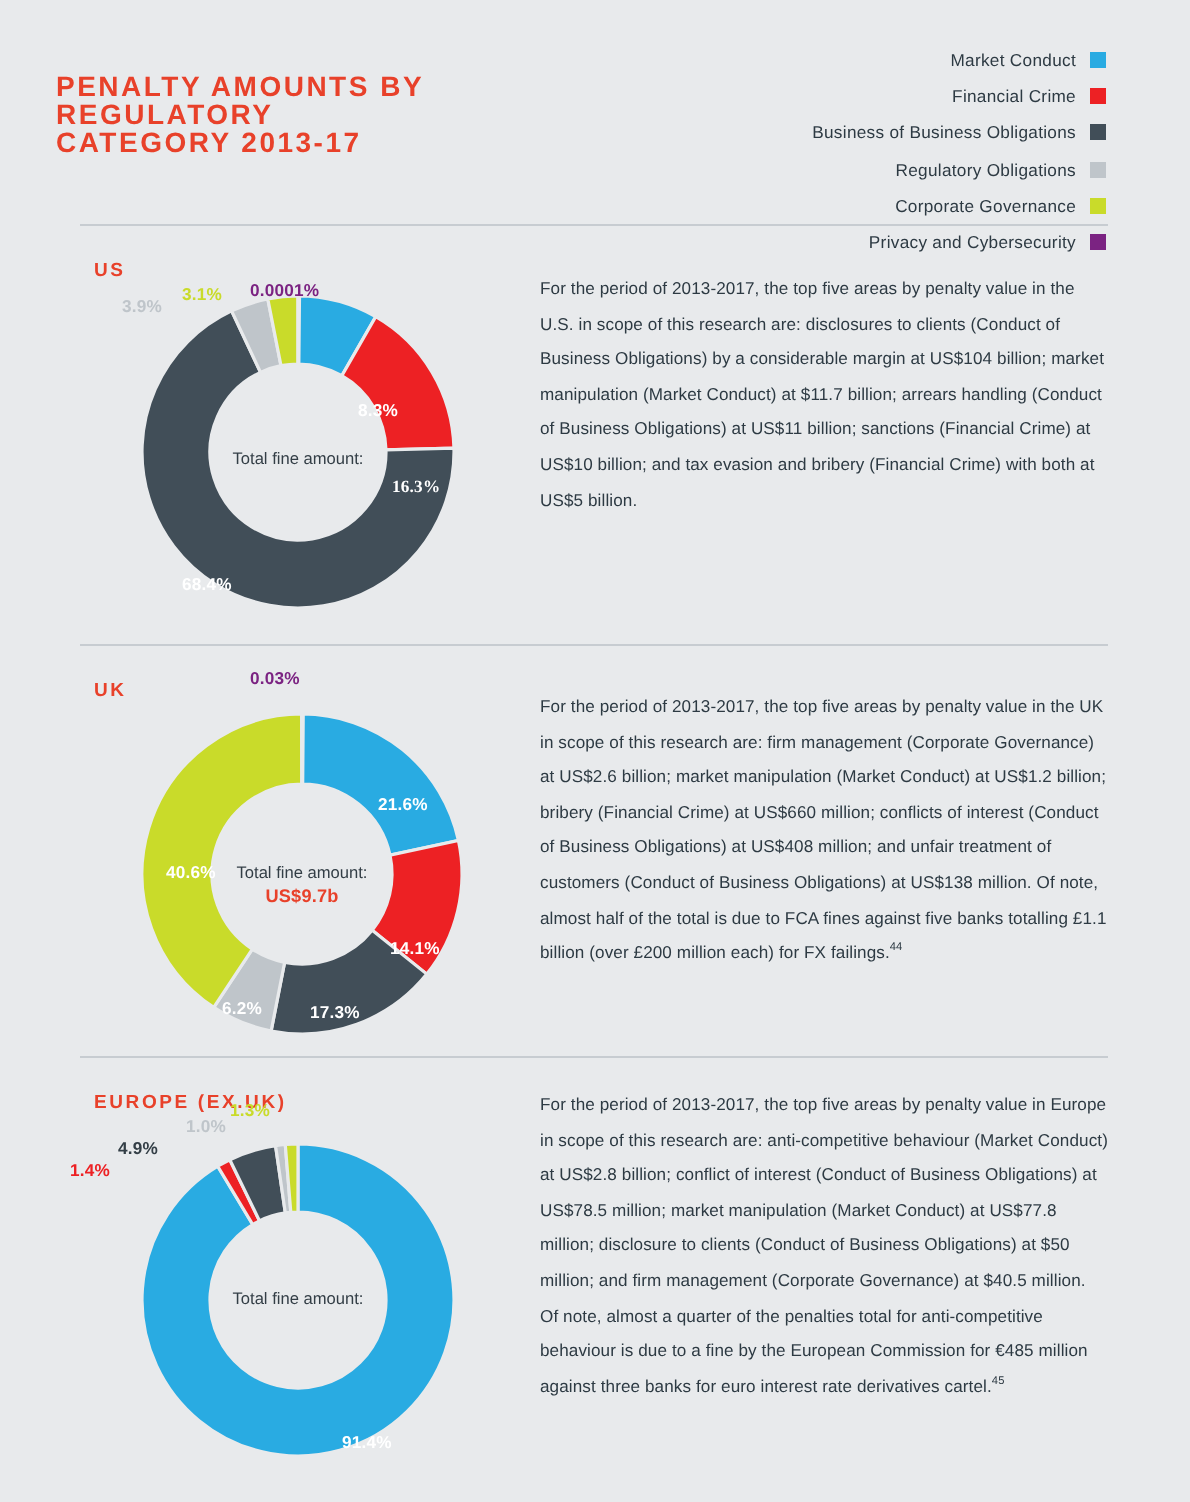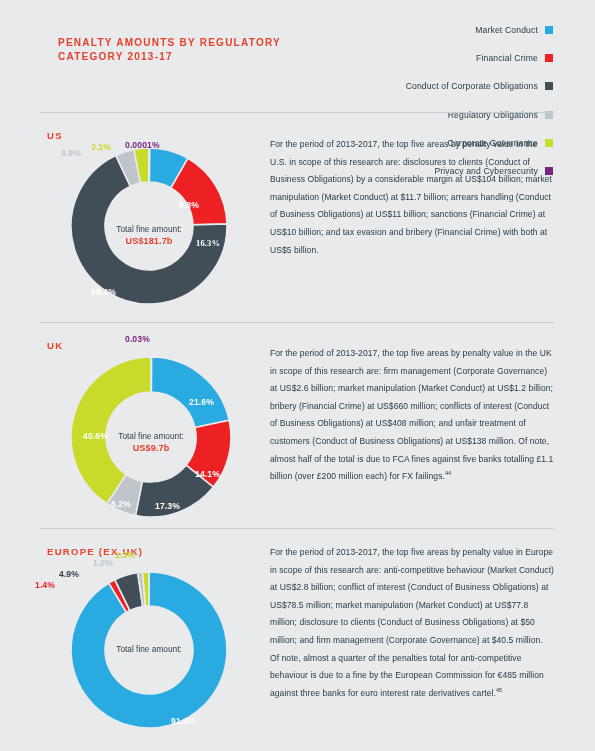--- a/index.html
+++ b/index.html
@@ -22,40 +22,40 @@
   
   .header {
     position: absolute;
     left: 0; top: 0;
     width: 595px;
     height: 112px;
   }
 
   .main-title {
     position: absolute;
-    left: 58px;
+    left: 28px;
     top: 36px;
     width: 250px;
     color: #e8412a;
-    font-size: 10px;
+    font-size: 14px;
     font-weight: bold;
     letter-spacing: 1.25px;
     line-height: 14px;
     text-transform: uppercase;
   }
 
   .legend {
     position: absolute;
     right: 42px;
     top: 23px;
     width: 320px;
     display: flex;
     flex-direction: column;
     align-items: flex-end;
-    gap: 15px;
+    gap: 5px;
   }
 
   .legend-row {
     display: flex;
     align-items: center;
     justify-content: flex-end;
     gap: 7px;
     height: 13.3px;
   }
 
@@ -176,21 +176,21 @@
     <div class="legend" id="legend">
         <div class="legend-row">
           <span class="legend-label">Market Conduct</span>
           <span class="legend-swatch" style="background: rgb(41, 171, 226);"></span>
         </div>
         <div class="legend-row">
           <span class="legend-label">Financial Crime</span>
           <span class="legend-swatch" style="background: rgb(237, 33, 36);"></span>
         </div>
         <div class="legend-row">
-          <span class="legend-label">Conduct of Corporate Obligations</span>
+          <span class="legend-label">Business of Business Obligations</span>
           <span class="legend-swatch" style="background: rgb(65, 78, 88);"></span>
         </div>
         <div class="legend-row">
           <span class="legend-label">Regulatory Obligations</span>
           <span class="legend-swatch" style="background: rgb(191, 197, 202);"></span>
         </div>
         <div class="legend-row">
           <span class="legend-label">Corporate Governance</span>
           <span class="legend-swatch" style="background: rgb(201, 219, 42);"></span>
         </div>
@@ -217,21 +217,20 @@
           L 67.26547853346726 46.18771916330309 A 44 44 0 1 0 129.98610261933675 84.89420781284272 Z" fill="#414E58" stroke="#e8eaec" stroke-width="1.6"></path>
           <path d="M 52.78880285478287 15.423683971310027 A 78 78 0 0 1 70.90267557709893 9.475031556558775
           L 77.48356058195324 42.83206908318701 A 44 44 0 0 0 67.26547853346726 46.18771916330309 Z" fill="#BFC5CA" stroke="#e8eaec" stroke-width="1.6"></path>
           <path d="M 70.90267557709893 9.475031556558775 A 78 78 0 0 1 85.99950991203617 8.00000000153966
           L 85.99972354012297 42.000000000868525 A 44 44 0 0 0 77.48356058195324 42.83206908318701 Z" fill="#C9DB2A" stroke="#e8eaec" stroke-width="1.6"></path>
           <path d="M 85.99950991203617 8.00000000153966 A 78 78 0 0 1 86.74824468466846 8.003588993519287
           L 86.42208674519759 42.00202456044678 A 44 44 0 0 0 85.99972354012297 42.000000000868525 Z" fill="#7B2382" stroke="#e8eaec" stroke-width="1.6"></path>
         </svg>
         <div class="center-text" style="top: 84px;">
           <div class="center-line1">Total fine amount:</div>
-          <div class="center-line2">US$181.7b</div>
         </div>
         <div class="pct-label inside" style="left: 116px; top: 60px;">8.3%</div>
         <div class="pct-label inside" style="left: 133px; top: 98px; font-family: Liberation Serif, serif;">16.3%</div>
         <div class="pct-label inside" style="left: 28px; top: 147px; text-align: center;">68.4%</div>
         <div class="pct-label" style="left: -2px; top: 8px; color: rgb(191, 197, 202);">3.9%</div>
         <div class="pct-label" style="left: 28px; top: 2px; color: rgb(201, 219, 42);">3.1%</div>
         <div class="pct-label" style="left: 62px; top: 0px; color: rgb(123, 35, 130);">0.0001%</div>
       </div>
     <div class="body-text" id="body-us">For the period of 2013-2017, the top five areas by penalty value in the U.S. in scope of this research are: disclosures to clients (Conduct of Business Obligations) by a considerable margin at US$104 billion; market manipulation (Market Conduct) at $11.7 billion; arrears handling (Conduct of Business Obligations) at US$11 billion; sanctions (Financial Crime) at US$10 billion; and tax evasion and bribery (Financial Crime) with both at US$5 billion.</div>
   </div>

